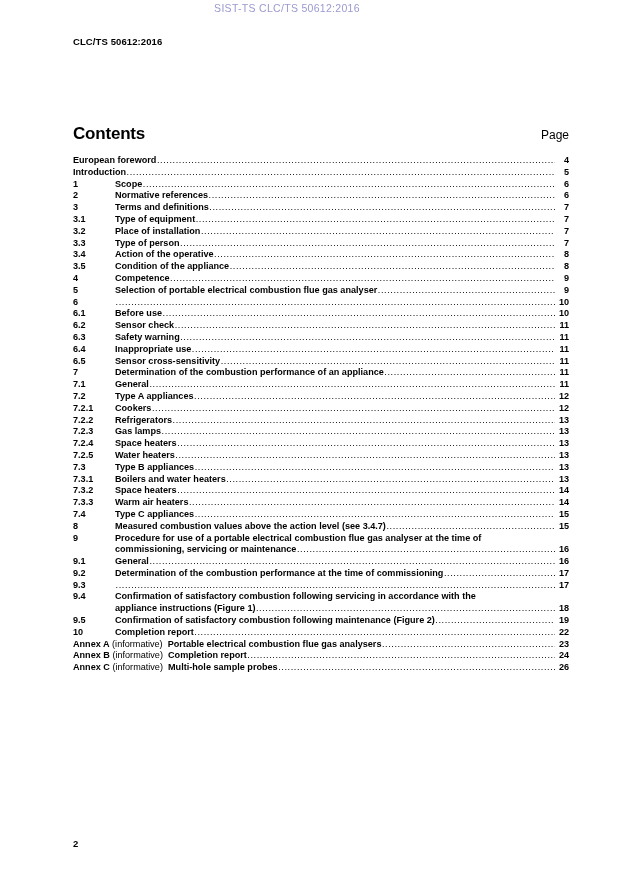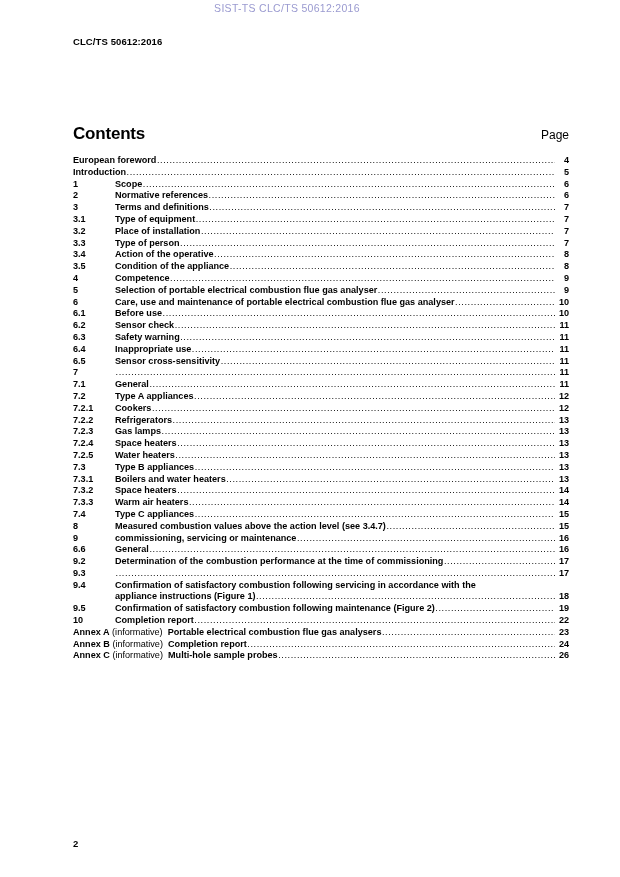--- a/index.html
+++ b/index.html
@@ -258,21 +258,20 @@
         <span class="num">5</span>
         <div class="title-wrap">
           <span class="label">Selection of portable electrical combustion flue gas analyser</span>
           <span class="leader">..........................................................................................................................................................................</span>
           <span class="pg">9</span>
         </div>
       </div>
       <div class="toc-row gap-before">
         <span class="num">6</span>
         <div class="title-wrap">
-          <span class="label">Care, use and maintenance of portable electrical combustion flue gas analyser</span>
           <span class="leader">..........................................................................................................................................................................</span>
           <span class="pg">10</span>
         </div>
       </div>
       <div class="toc-row">
         <span class="num">6.1</span>
         <div class="title-wrap">
           <span class="label">Before use</span>
           <span class="leader">..........................................................................................................................................................................</span>
           <span class="pg">10</span>
@@ -306,20 +305,21 @@
         <span class="num">6.5</span>
         <div class="title-wrap">
           <span class="label">Sensor cross-sensitivity</span>
           <span class="leader">..........................................................................................................................................................................</span>
           <span class="pg">11</span>
         </div>
       </div>
       <div class="toc-row gap-before">
         <span class="num">7</span>
         <div class="title-wrap">
+          <span class="label">Determination of the combustion performance of an appliance</span>
           <span class="leader">..........................................................................................................................................................................</span>
           <span class="pg">11</span>
         </div>
       </div>
       <div class="toc-row">
         <span class="num">7.1</span>
         <div class="title-wrap">
           <span class="label">General</span>
           <span class="leader">..........................................................................................................................................................................</span>
           <span class="pg">11</span>
@@ -417,29 +417,30 @@
         <span class="num">8</span>
         <div class="title-wrap">
           <span class="label">Measured combustion values above the action level (see 3.4.7)</span>
           <span class="leader">..........................................................................................................................................................................</span>
           <span class="pg">15</span>
         </div>
       </div>
       <div class="toc-row gap-before multiline">
         <span class="num">9</span>
         <div class="title-wrap">
+          <span class="first-line">Procedure for use of a portable electrical combustion flue gas analyser at the time of</span>
           <span class="second-line">
             <span class="label">commissioning, servicing or maintenance</span>
             <span class="leader">..........................................................................................................................................................................</span>
             <span class="pg">16</span>
           </span>
         </div>
       </div>
       <div class="toc-row">
-        <span class="num">6.6</span>
+        <span class="num">9.1</span>
         <div class="title-wrap">
           <span class="label">General</span>
           <span class="leader">..........................................................................................................................................................................</span>
           <span class="pg">16</span>
         </div>
       </div>
       <div class="toc-row">
         <span class="num">9.2</span>
         <div class="title-wrap">
           <span class="label">Determination of the combustion performance at the time of commissioning</span>

